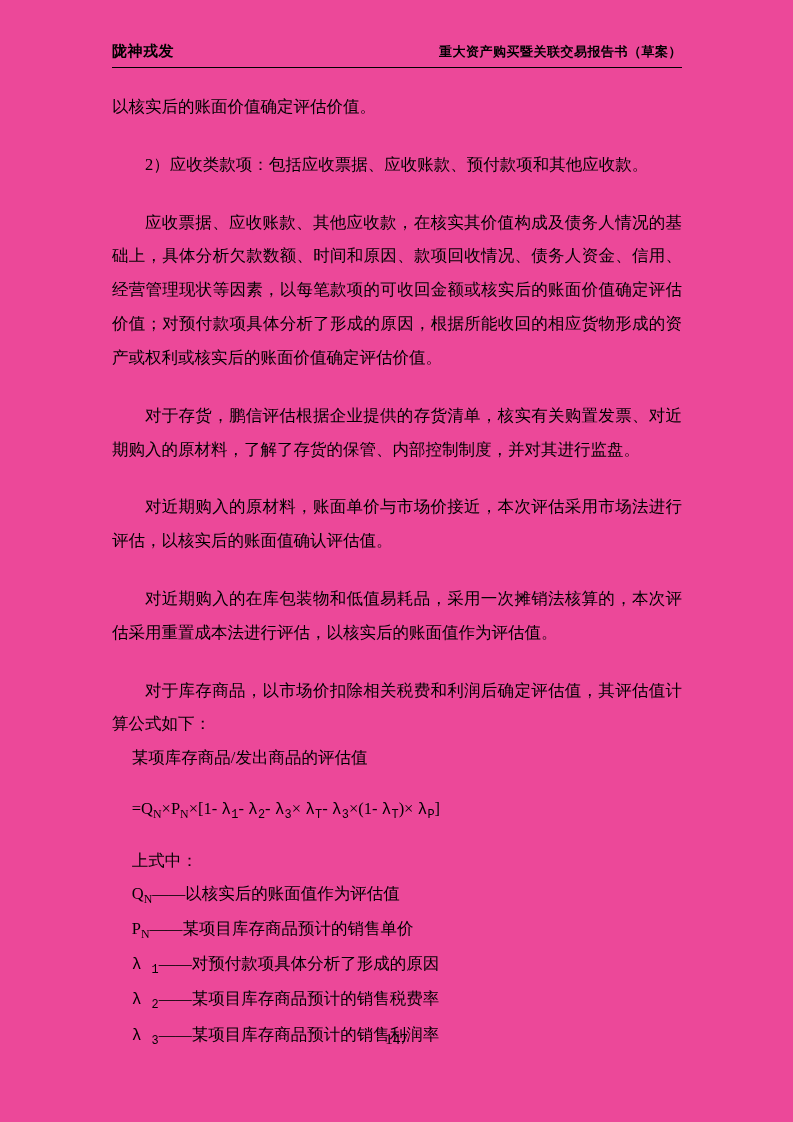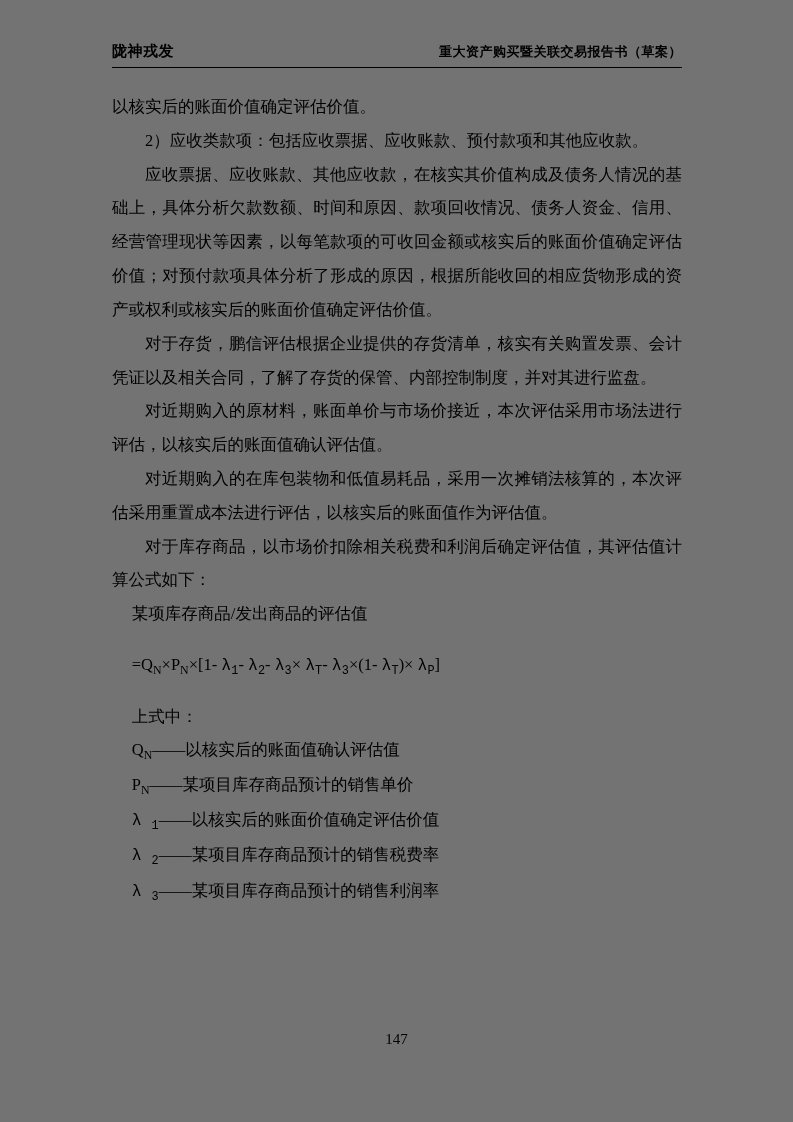--- a/index.html
+++ b/index.html
@@ -3,21 +3,21 @@
 <meta charset="utf-8">
 <style>
   html, body {
     margin: 0;
     padding: 0;
     background: #b0b0b0;
   }
   .page {
     width: 793px;
     height: 1122px;
-    background: #737373;
+    background: #ec4899;
     margin: 0 auto;
     position: relative;
     box-sizing: border-box;
     font-family: "Liberation Serif", "DejaVu Serif", serif;
     color: #000000;
     overflow: hidden;
   }
   .content {
     position: absolute;
     left: 112px;
@@ -49,20 +49,21 @@
     line-height: 2.05;
     text-align: justify;
     text-justify: inter-ideograph;
   }
   p.para {
     margin: 0 0 0 0;
     text-indent: 0;
   }
   p.indent {
     text-indent: 2em;
+    margin-top: 24px;
   }
   p.hang {
     text-indent: 1.2em;
   }
   .formula {
     font-size: 16.5px;
     text-indent: 1.2em;
   }
   .sub {
     font-size: 0.72em;
@@ -96,46 +97,46 @@
 
     <div class="body-text">
 
       <p class="para">以核实后的账面价值确定评估价值。</p>
 
       <p class="para indent">2）应收类款项：包括应收票据、应收账款、预付款项和其他应收款。</p>
 
       <p class="para indent">应收票据、应收账款、其他应收款，在核实其价值构成及债务人情况的基础上，具体分析欠款数额、时间和原因、款项回收情况、债务人资金、信用、经营管理现状等因素，以每笔款项的可收回金额或核实后的账面价值确定评估价值；对预付款项具体分析了形成的原因，根据所能收回的相应货物形成的资产或权利或核实后的账面价值确定评估价值。</p>
 
 
-      <p class="para indent">对于存货，鹏信评估根据企业提供的存货清单，核实有关购置发票、会计凭证以及相关合同，了解了存货的保管、内部控制制度，并对其进行监盘。</p>
+      <p class="para indent">对于存货，鹏信评估根据企业提供的存货清单，核实有关购置发票、对近期购入的原材料，了解了存货的保管、内部控制制度，并对其进行监盘。</p>
 
       <p class="para indent">对近期购入的原材料，账面单价与市场价接近，本次评估采用市场法进行评估，以核实后的账面值确认评估值。</p>
 
       <p class="para indent">对近期购入的在库包装物和低值易耗品，采用一次摊销法核算的，本次评估采用重置成本法进行评估，以核实后的账面值作为评估值。</p>
 
       <p class="para indent">对于库存商品，以市场价扣除相关税费和利润后确定评估值，其评估值计算公式如下：</p>
 
       <p class="para hang">某项库存商品/发出商品的评估值</p>
 
       <p class="formula">
         <span>=</span><span><span>Q</span><span class="sub">N</span></span><span>×</span><span><span>P</span><span class="sub">N</span></span><span>×[1-&nbsp;</span><span class="lam"><span>λ</span><span class="sub">1</span></span><span>-&nbsp;</span><span class="lam"><span>λ</span><span class="sub">2</span></span><span>-&nbsp;</span><span class="lam"><span>λ</span><span class="sub">3</span></span><span>×&nbsp;</span><span class="lam">λ<span class="sub">T</span></span><span>-&nbsp;</span><span class="lam">λ<span class="sub">3</span></span><span>×(1-&nbsp;</span><span class="lam">λ<span class="sub">T</span></span><span>)×&nbsp;</span><span class="lam">λ<span class="sub">P</span></span><span>]</span>
       </p>
 
       <p class="para hang">上式中：</p>
 
       <p class="para hang">
-        <span><span>Q</span><span class="sub">N</span></span><span>——以核实后的账面值确认评估值</span>
+        <span><span>Q</span><span class="sub">N</span></span><span>——以核实后的账面值作为评估值</span>
       </p>
 
       <p class="para hang">
         <span><span>P</span><span class="sub">N</span></span><span>——某项目库存商品预计的销售单价</span>
       </p>
 
       <p class="para hang">
-        <span class="lam"><span>λ</span>&nbsp;<span class="sub">1</span></span><span>——以核实后的账面价值确定评估价值</span>
+        <span class="lam"><span>λ</span>&nbsp;<span class="sub">1</span></span><span>——对预付款项具体分析了形成的原因</span>
       </p>
 
       <p class="para hang">
         <span class="lam"><span>λ</span>&nbsp;<span class="sub">2</span></span><span>——某项目库存商品预计的销售税费率</span>
       </p>
 
       <p class="para hang">
         <span class="lam"><span>λ</span>&nbsp;<span class="sub">3</span></span><span>——某项目库存商品预计的销售利润率</span>
       </p>
 

